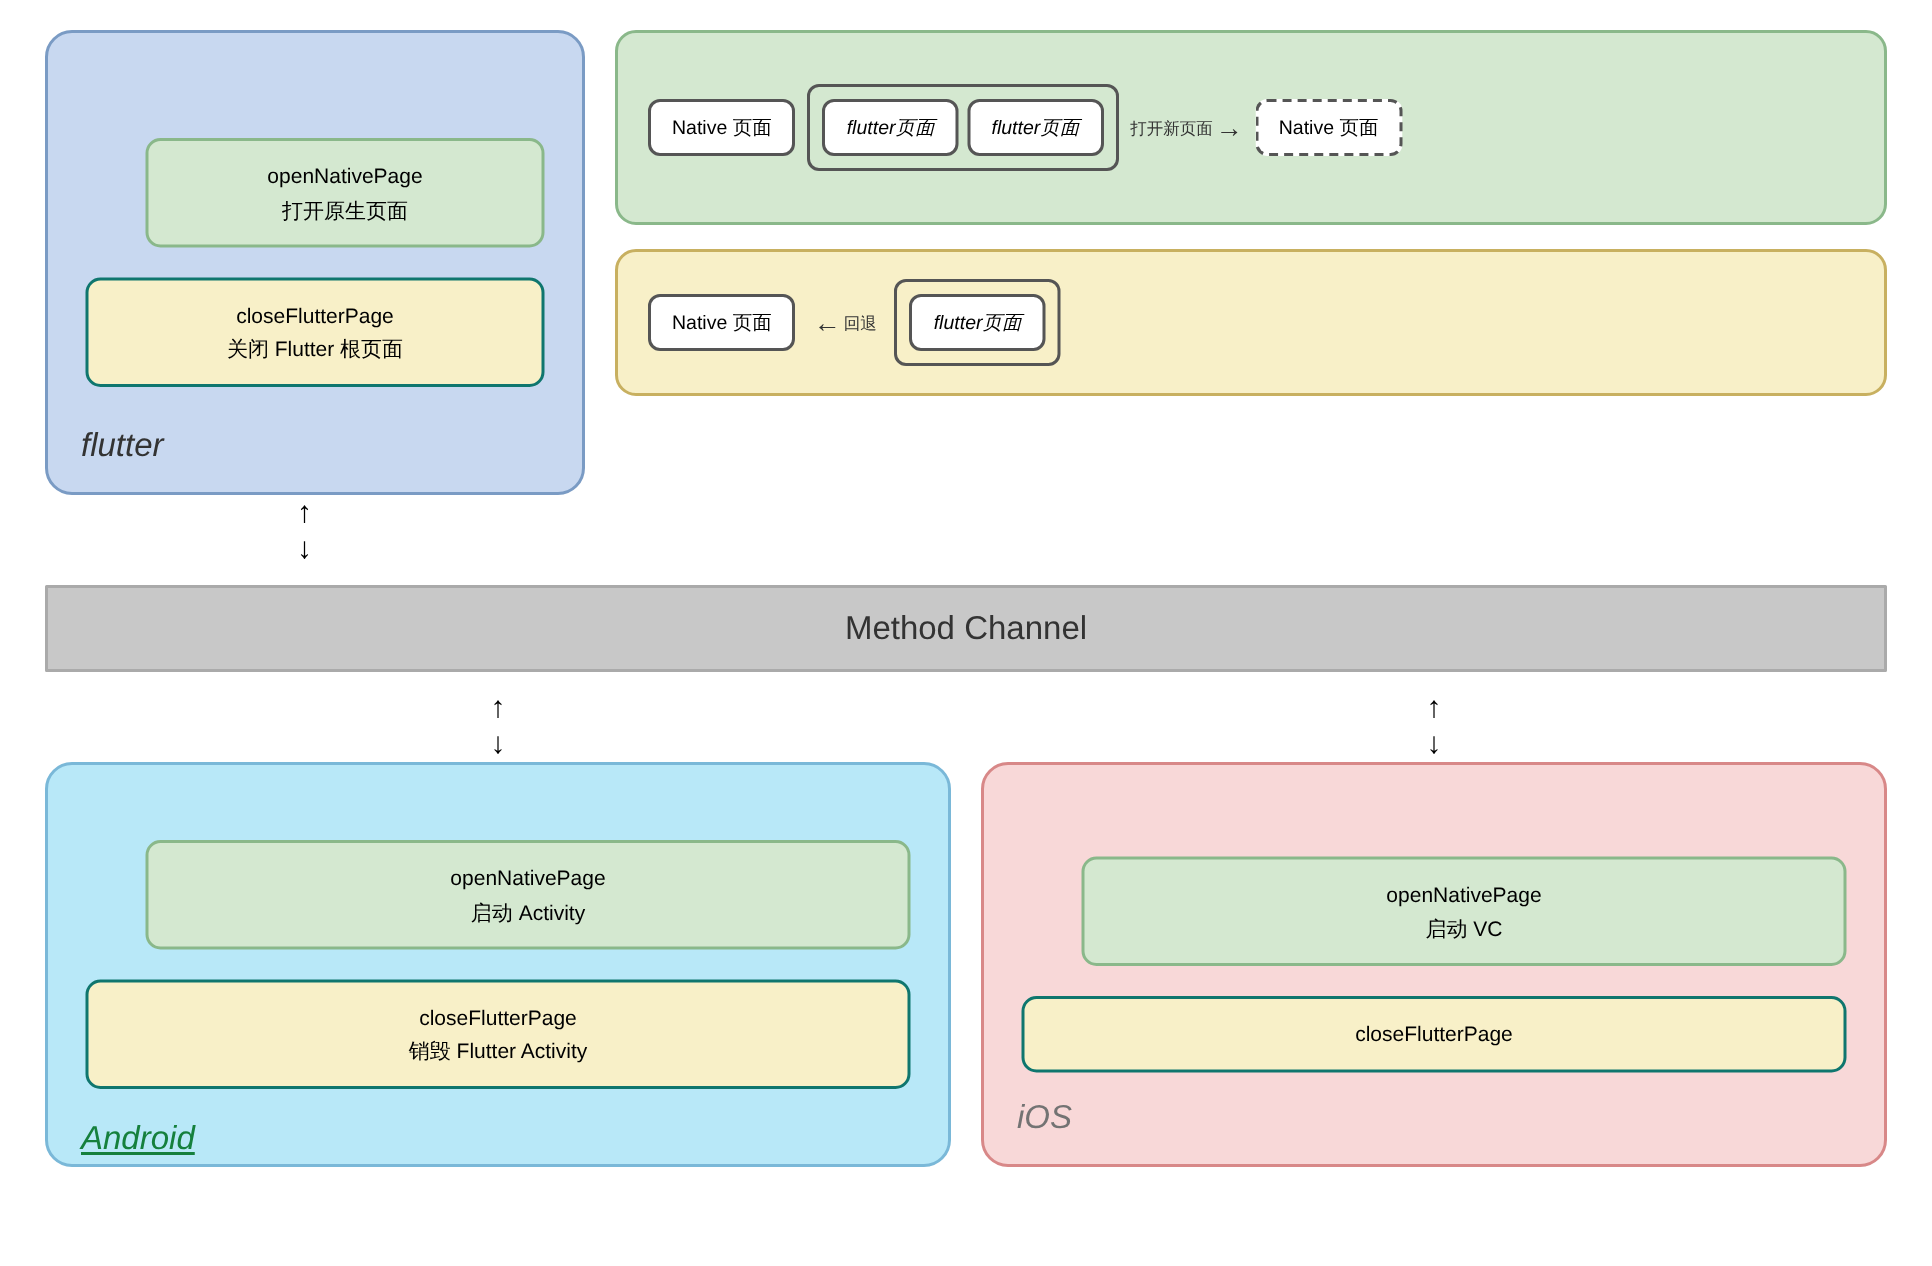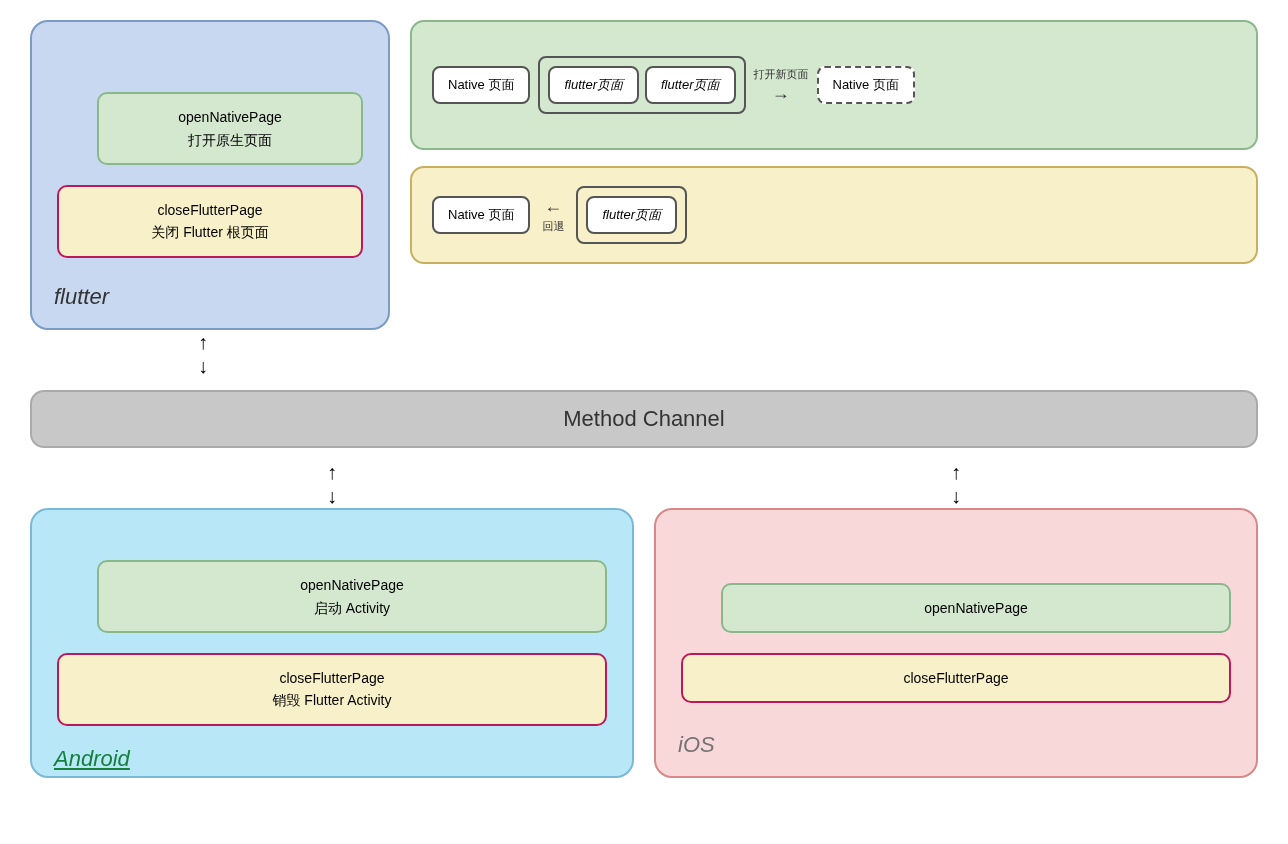--- a/index.html
+++ b/index.html
@@ -50,21 +50,21 @@
       padding: 12px 20px;
       text-align: center;
       font-size: 14px;
       line-height: 1.6;
       margin-left: 40px;
     }
 
     .method-box-yellow {
       background: #f8f0c8;
       border-radius: 10px;
-      border: 2px solid #be185d;
+      border: 2px solid #0f766e;
       padding: 12px 20px;
       text-align: center;
       font-size: 14px;
       line-height: 1.6;
     }
 
     
     .right-diagrams {
       display: flex;
       flex-direction: column;
@@ -118,24 +118,23 @@
       font-size: 18px;
       color: #333;
     }
     .arrow-label {
       font-size: 11px;
       color: #333;
       white-space: nowrap;
     }
     .arrow-with-label {
       display: flex;
-      flex-direction: column;
+      flex-direction: row;
       align-items: center;
       gap: 2px;
-      font-family: Liberation Mono, monospace;
     }
 
     
     .nav-yellow {
       background: #f8f0c8;
       border-radius: 14px;
       border: 2px solid #c8b060;
       padding: 18px 20px;
       display: flex;
       align-items: center;
@@ -144,21 +143,21 @@
     }
 
     .arrow-left {
       font-size: 18px;
       color: #333;
     }
 
     
     .method-channel-bar {
       background: #c8c8c8;
-      border-radius: 14px;
+      border-radius: 1px;
       border: 2px solid #aaa;
       text-align: center;
       padding: 14px;
       font-size: 22px;
       color: #333;
       margin: 12px 0;
       position: relative;
     }
 
     
@@ -340,20 +339,21 @@
       <div class="method-box-yellow">
         <div>closeFlutterPage</div>
         <div>销毁 Flutter Activity</div>
       </div>
       <div class="android-label">Android</div>
     </div>
 
     <div class="ios-box">
       <div class="method-box-green">
         <div>openNativePage</div>
+        <div>启动 VC</div>
       </div>
       <div class="method-box-yellow">
         <div>closeFlutterPage</div>
       </div>
       <div class="ios-label">iOS</div>
     </div>
   </div>
 </div>
 
 </body></html>

